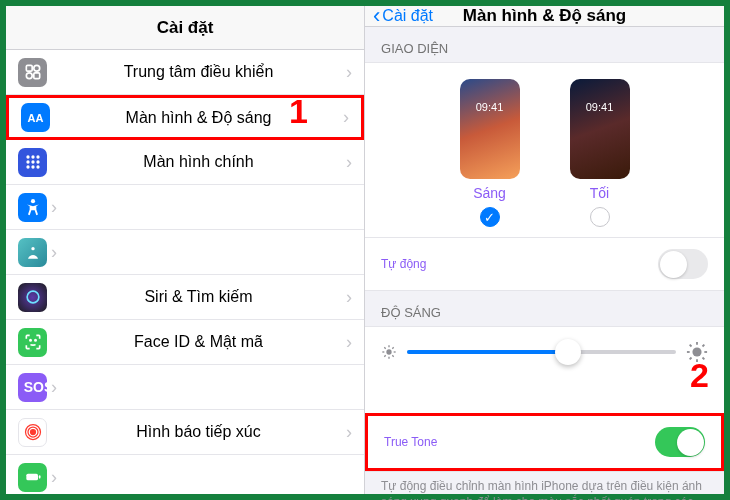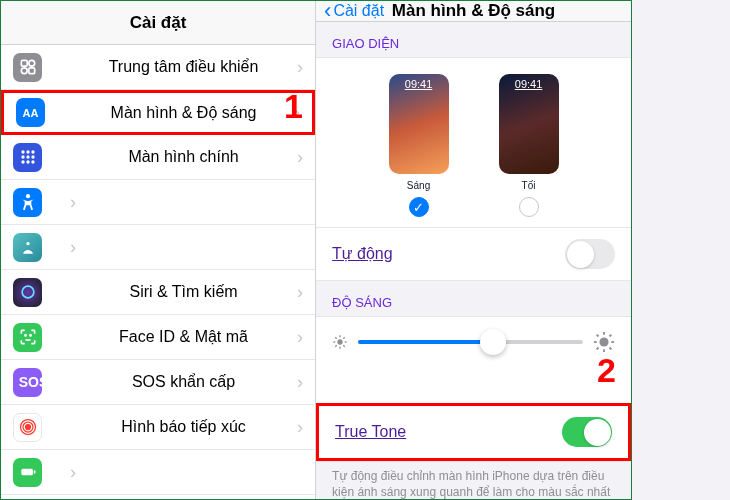--- a/index.html
+++ b/index.html
@@ -1,44 +1,44 @@
 <!DOCTYPE html>
 <html><head>
 <meta charset="utf-8">
 <style>
   * { box-sizing: border-box; margin: 0; padding: 0; }
   body { font-family: -apple-system, "Helvetica Neue", Arial, sans-serif; background: #f2f2f7; width: 730px; height: 500px; overflow: hidden; }
-  .container { display: flex; width: 632px; height: 500px; border: 1px solid #15803d; }
+  .container { display: flex; width: 730px; height: 500px; border: 6px solid #15803d; }
   .left-panel { width: 365px; background: #fff; border-right: 1px solid #d1d1d6; display: flex; flex-direction: column; }
   .right-panel { width: 365px; background: #f2f2f7; display: flex; flex-direction: column; }
   .header { height: 44px; display: flex; align-items: center; justify-content: center; background: #f8f8f8; border-bottom: 1px solid #d1d1d6; position: relative; }
   .header-title { font-weight: 600; font-size: 17px; color: #000; }
   .back-btn { position: absolute; left: 8px; color: #007aff; font-size: 16px; display: flex; align-items: center; cursor: pointer; }
   .back-chevron { font-size: 22px; margin-right: 2px; line-height: 1; }
   .list { flex: 1; overflow: auto; }
   .row { display: flex; align-items: center; height: 45px; padding: 0 12px; background: #fff; border-bottom: 1px solid #e5e5ea; cursor: pointer; }
-  .row .icon { width: 29px; height: 29px; border-radius: 7px; margin-right: 28px; flex-shrink: 0; display: flex; align-items: center; justify-content: center; color: #fff; font-size: 14px; font-weight: bold; }
+  .row .icon { width: 29px; height: 29px; border-radius: 7px; margin-right: 4px; flex-shrink: 0; display: flex; align-items: center; justify-content: center; color: #fff; font-size: 14px; font-weight: bold; }
   .row .label { flex: 1; font-size: 16px; color: #000; text-align: center; }
   .row .chevron { color: #c7c7cc; font-size: 18px; }
   .row.selected { background: #fff; }
   .highlight-1 { border: 3px solid #ff0000; }
   .callout { position: absolute; font-size: 34px; font-weight: 700; color: #ff0000; }
-  .section-header { padding: 14px 16px 6px; font-size: 13px; color: #6d28d9; text-transform: uppercase; }
+  .section-header { padding: 14px 16px 6px; font-size: 13px; color: #737373; text-transform: uppercase; }
   .group { background: #fff; border-top: 1px solid #e5e5ea; border-bottom: 1px solid #e5e5ea; }
   .appearance-row { display: flex; justify-content: center; gap: 50px; padding: 16px 0 10px; background: #fff; }
   .appearance-opt { display: flex; flex-direction: column; align-items: center; gap: 6px; cursor: pointer; }
   .phone-preview { width: 60px; height: 100px; border-radius: 10px; position: relative; overflow: hidden; }
   .phone-light { background: linear-gradient(160deg, #2a4a8a 0%, #c85a3a 50%, #f5a05a 100%); }
   .phone-dark { background: linear-gradient(160deg, #0a1a3a 0%, #5a2a2a 50%, #3a1a0a 100%); }
-  .phone-time { position: absolute; top: 4px; width: 100%; text-align: center; color: #fff; font-size: 11px; font-weight: 500; text-decoration: underline; }
-  .opt-label { font-size: 10px; color: #0f172a; }
+  .phone-time { position: absolute; top: 22px; width: 100%; text-align: center; color: #fff; font-size: 11px; font-weight: 500; }
+  .opt-label { font-size: 14px; color: #8b5cf6; }
   .radio { width: 20px; height: 20px; border-radius: 50%; border: 1.5px solid #c7c7cc; display: flex; align-items: center; justify-content: center; }
   .radio.checked { background: #007aff; border-color: #007aff; color: #fff; font-size: 13px; }
   .cell { display: flex; align-items: center; justify-content: space-between; padding: 11px 16px; background: #fff; border-top: 1px solid #e5e5ea; }
-  .cell .cell-label { font-size: 16px; color: #4c1d95; text-decoration: underline; }
+  .cell .cell-label { font-size: 12px; color: #8b5cf6; }
   .switch { width: 50px; height: 30px; border-radius: 15px; position: relative; cursor: pointer; }
   .switch.off { background: #e9e9eb; }
   .switch.on { background: #34c759; }
   .knob { position: absolute; width: 27px; height: 27px; background: #fff; border-radius: 50%; top: 1.5px; box-shadow: 0 1px 3px rgba(0,0,0,0.2); }
   .switch.off .knob { left: 1.5px; }
   .switch.on .knob { right: 1.5px; }
   .slider-row { display: flex; align-items: center; padding: 14px 16px; background: #fff; gap: 10px; }
   .sun-icon { color: #8e8e93; display: flex; align-items: center; justify-content: center; }
   .slider { flex: 1; height: 4px; border-radius: 2px; position: relative; cursor: pointer; }
   .slider-track-bg { position: absolute; inset: 0; background: #d1d1d6; border-radius: 2px; }
@@ -126,21 +126,20 @@
               <circle cx="9" cy="10" r="0.8" fill="#fff"></circle>
               <circle cx="15" cy="10" r="0.8" fill="#fff"></circle>
               <path d="M9 15c1 1 5 1 6 0"></path>
             </svg>
         </div>
         <div class="label">Face ID &amp; Mật mã</div>
         <div class="chevron">›</div>
       </div>
       <div class="row">
         <div class="icon" style="background:#8b5cf6; font-size:14px;padding-left:12px;">SOS</div>
-        <div class="label">SOS khẩn cấp</div>
         <div class="chevron">›</div>
       </div>
       <div class="row">
         <div class="icon" style="background:#fff; border:1px solid #e5e5ea;">
           <svg viewBox="0 0 24 24" fill="none" stroke="#ff3b30" stroke-width="1.5">
               <circle cx="12" cy="12" r="3" fill="#ff3b30"></circle>
               <circle cx="12" cy="12" r="6"></circle>
               <circle cx="12" cy="12" r="9"></circle>
             </svg>
         </div>

